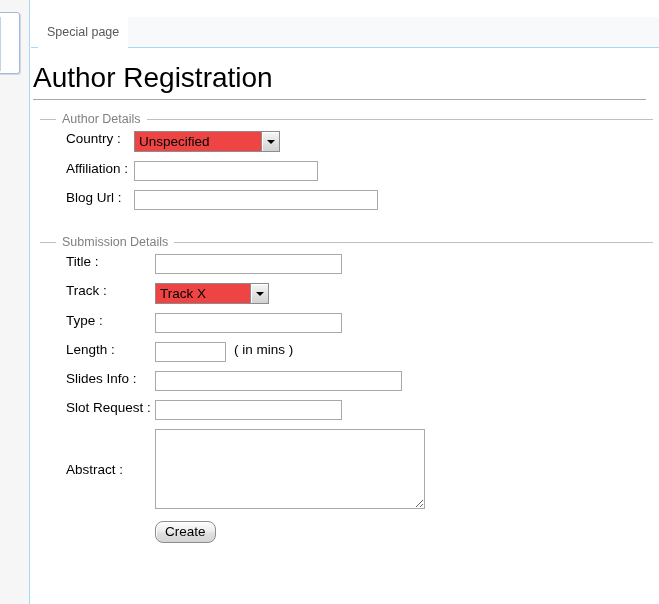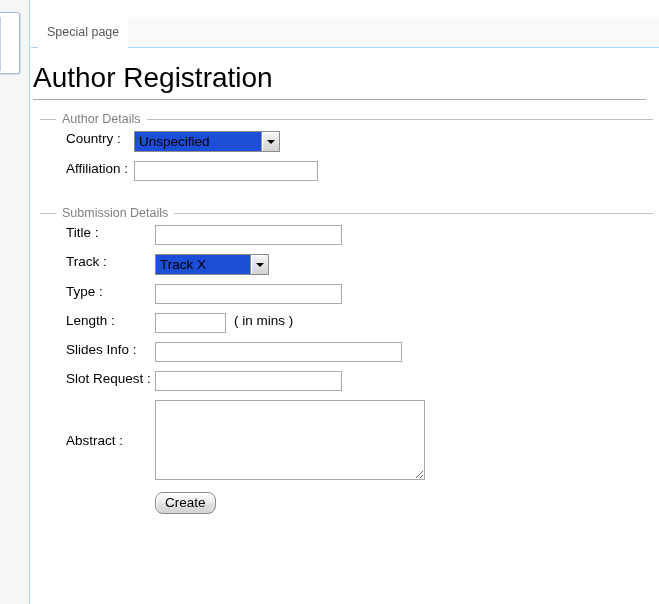--- a/index.html
+++ b/index.html
@@ -181,21 +181,21 @@
   .w-slides      { width: 247px; }
   .w-slot        { width: 187px; }
   .w-abstract    { width: 270px; height: 80px; }
 
   
   .sel {
     display: inline-flex;
     align-items: stretch;
     height: 21px;
     border: 1px solid #8c8c8c;
-    background: #1d4ed8;
+    background: #ef4444;
     box-sizing: border-box;
     cursor: default;
     user-select: none;
     gap: 32px;
   }
   .sel .sel-val {
     padding: 0 6px 0 4px;
     font-size: 13.5px;
     line-height: 19px;
     color: #000;
@@ -274,20 +274,24 @@
                 <i class="arrow"></i>
               </span>
           </div>
         </div>
 
         <div class="row">
           <span class="lbl">Affiliation :</span>
           <input class="txt w-affiliation" type="text" placeholder="" value="" style="">
         </div>
 
+        <div class="row">
+          <span class="lbl">Blog Url :</span>
+          <input class="txt w-blogurl" type="text" placeholder="" style="">
+        </div>
 
       </div>
     </fieldset>
 
     <div class="spacer-16"></div>
 
     <fieldset class="group">
       <legend>Submission Details</legend>
 
       <div class="rows" id="submission-rows">

